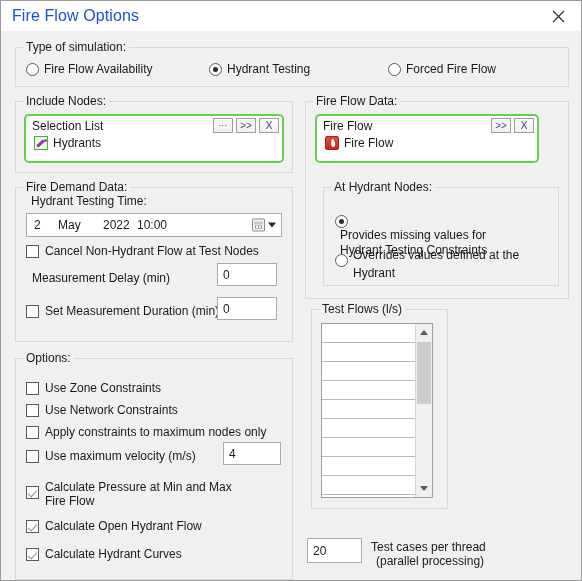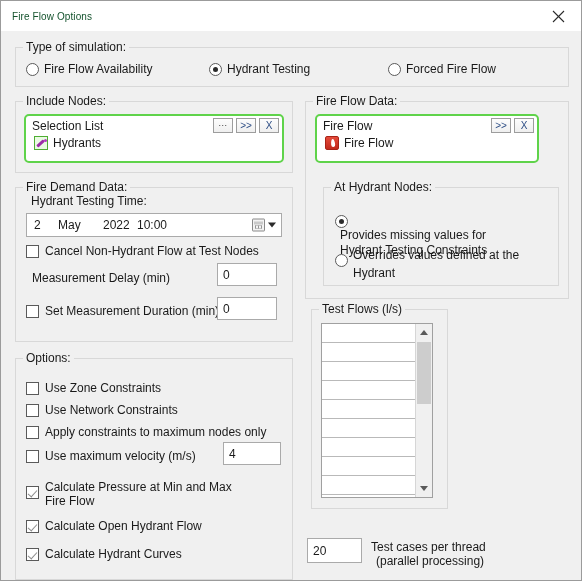--- a/index.html
+++ b/index.html
@@ -24,21 +24,21 @@
     display: flex; flex-direction: column;
   }
   .titlebar {
     height: 30px; flex: 0 0 30px;
     background: #ffffff;
     display: flex; align-items: center;
     padding-left: 11px;
     position: relative;
   }
   .title-text {
-    font-size: 10px; color: #14532d;
+    font-size: 16px; color: #1d4ed8;
     letter-spacing: .1px;
   }
   .close-btn {
     position: absolute; right: 0; top: 0;
     width: 45px; height: 30px;
     display: flex; align-items: center; justify-content: center;
     cursor: default;
   }
   .close-btn svg { display:block; }
 

